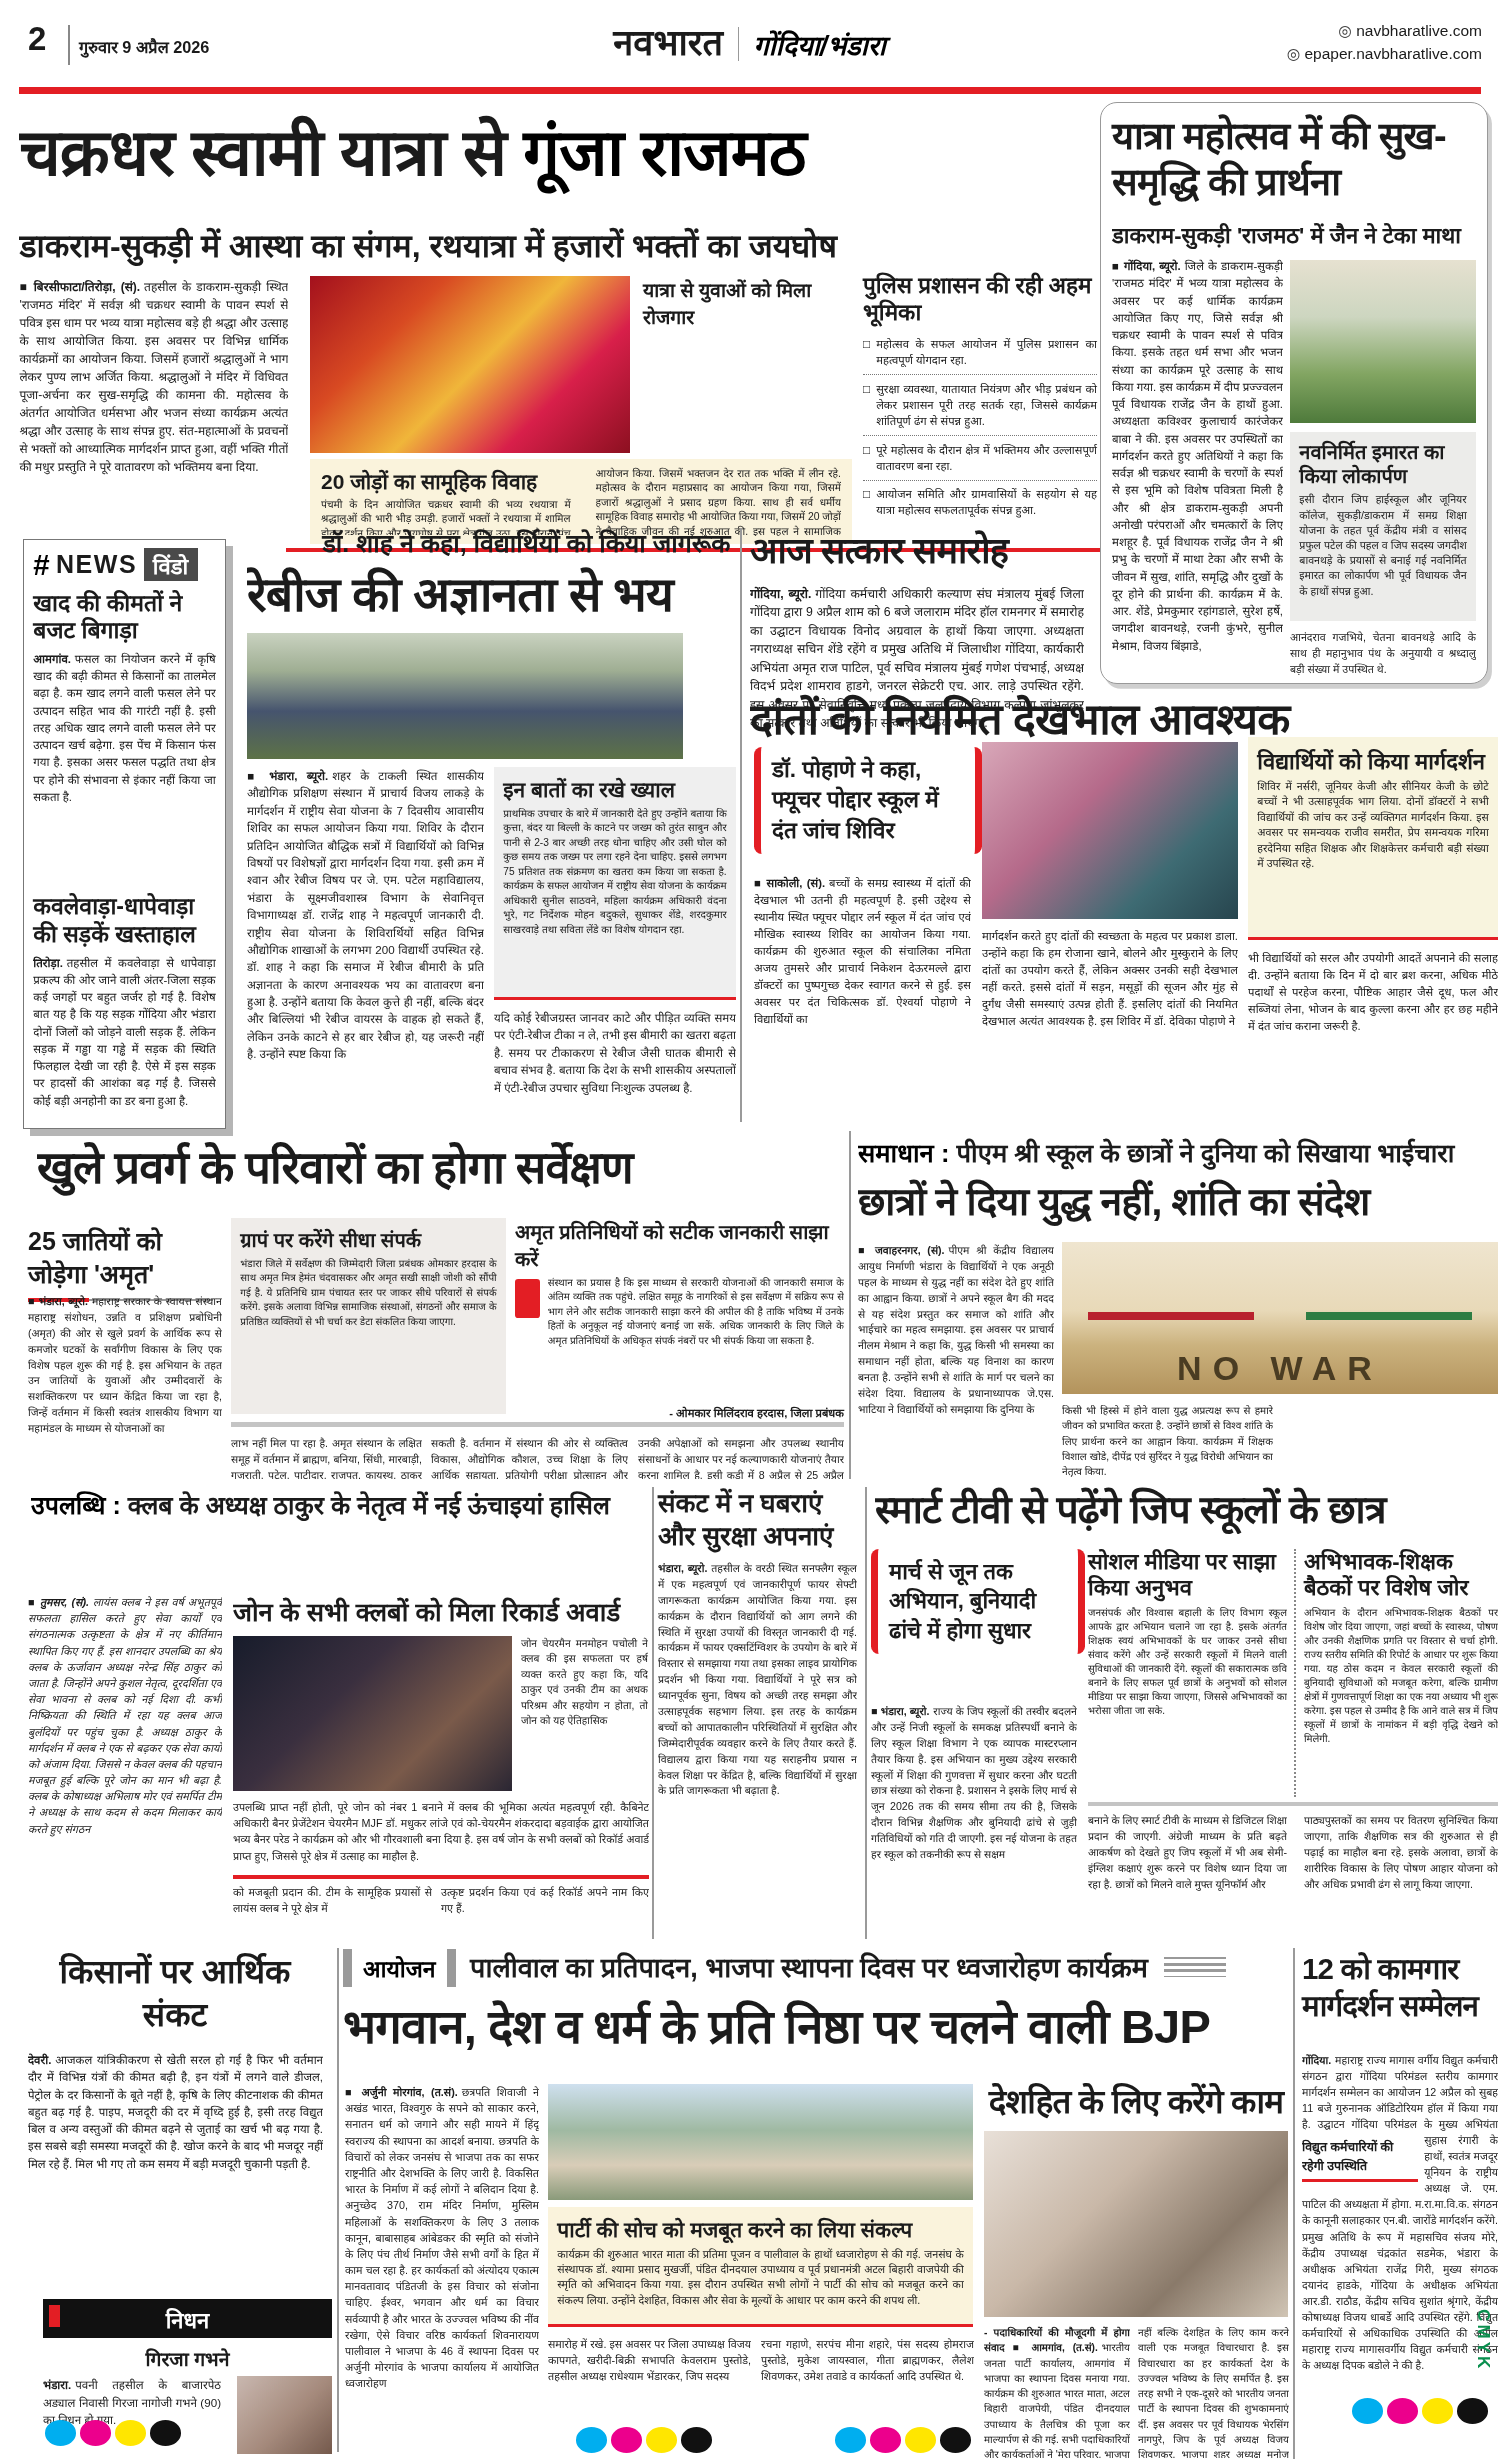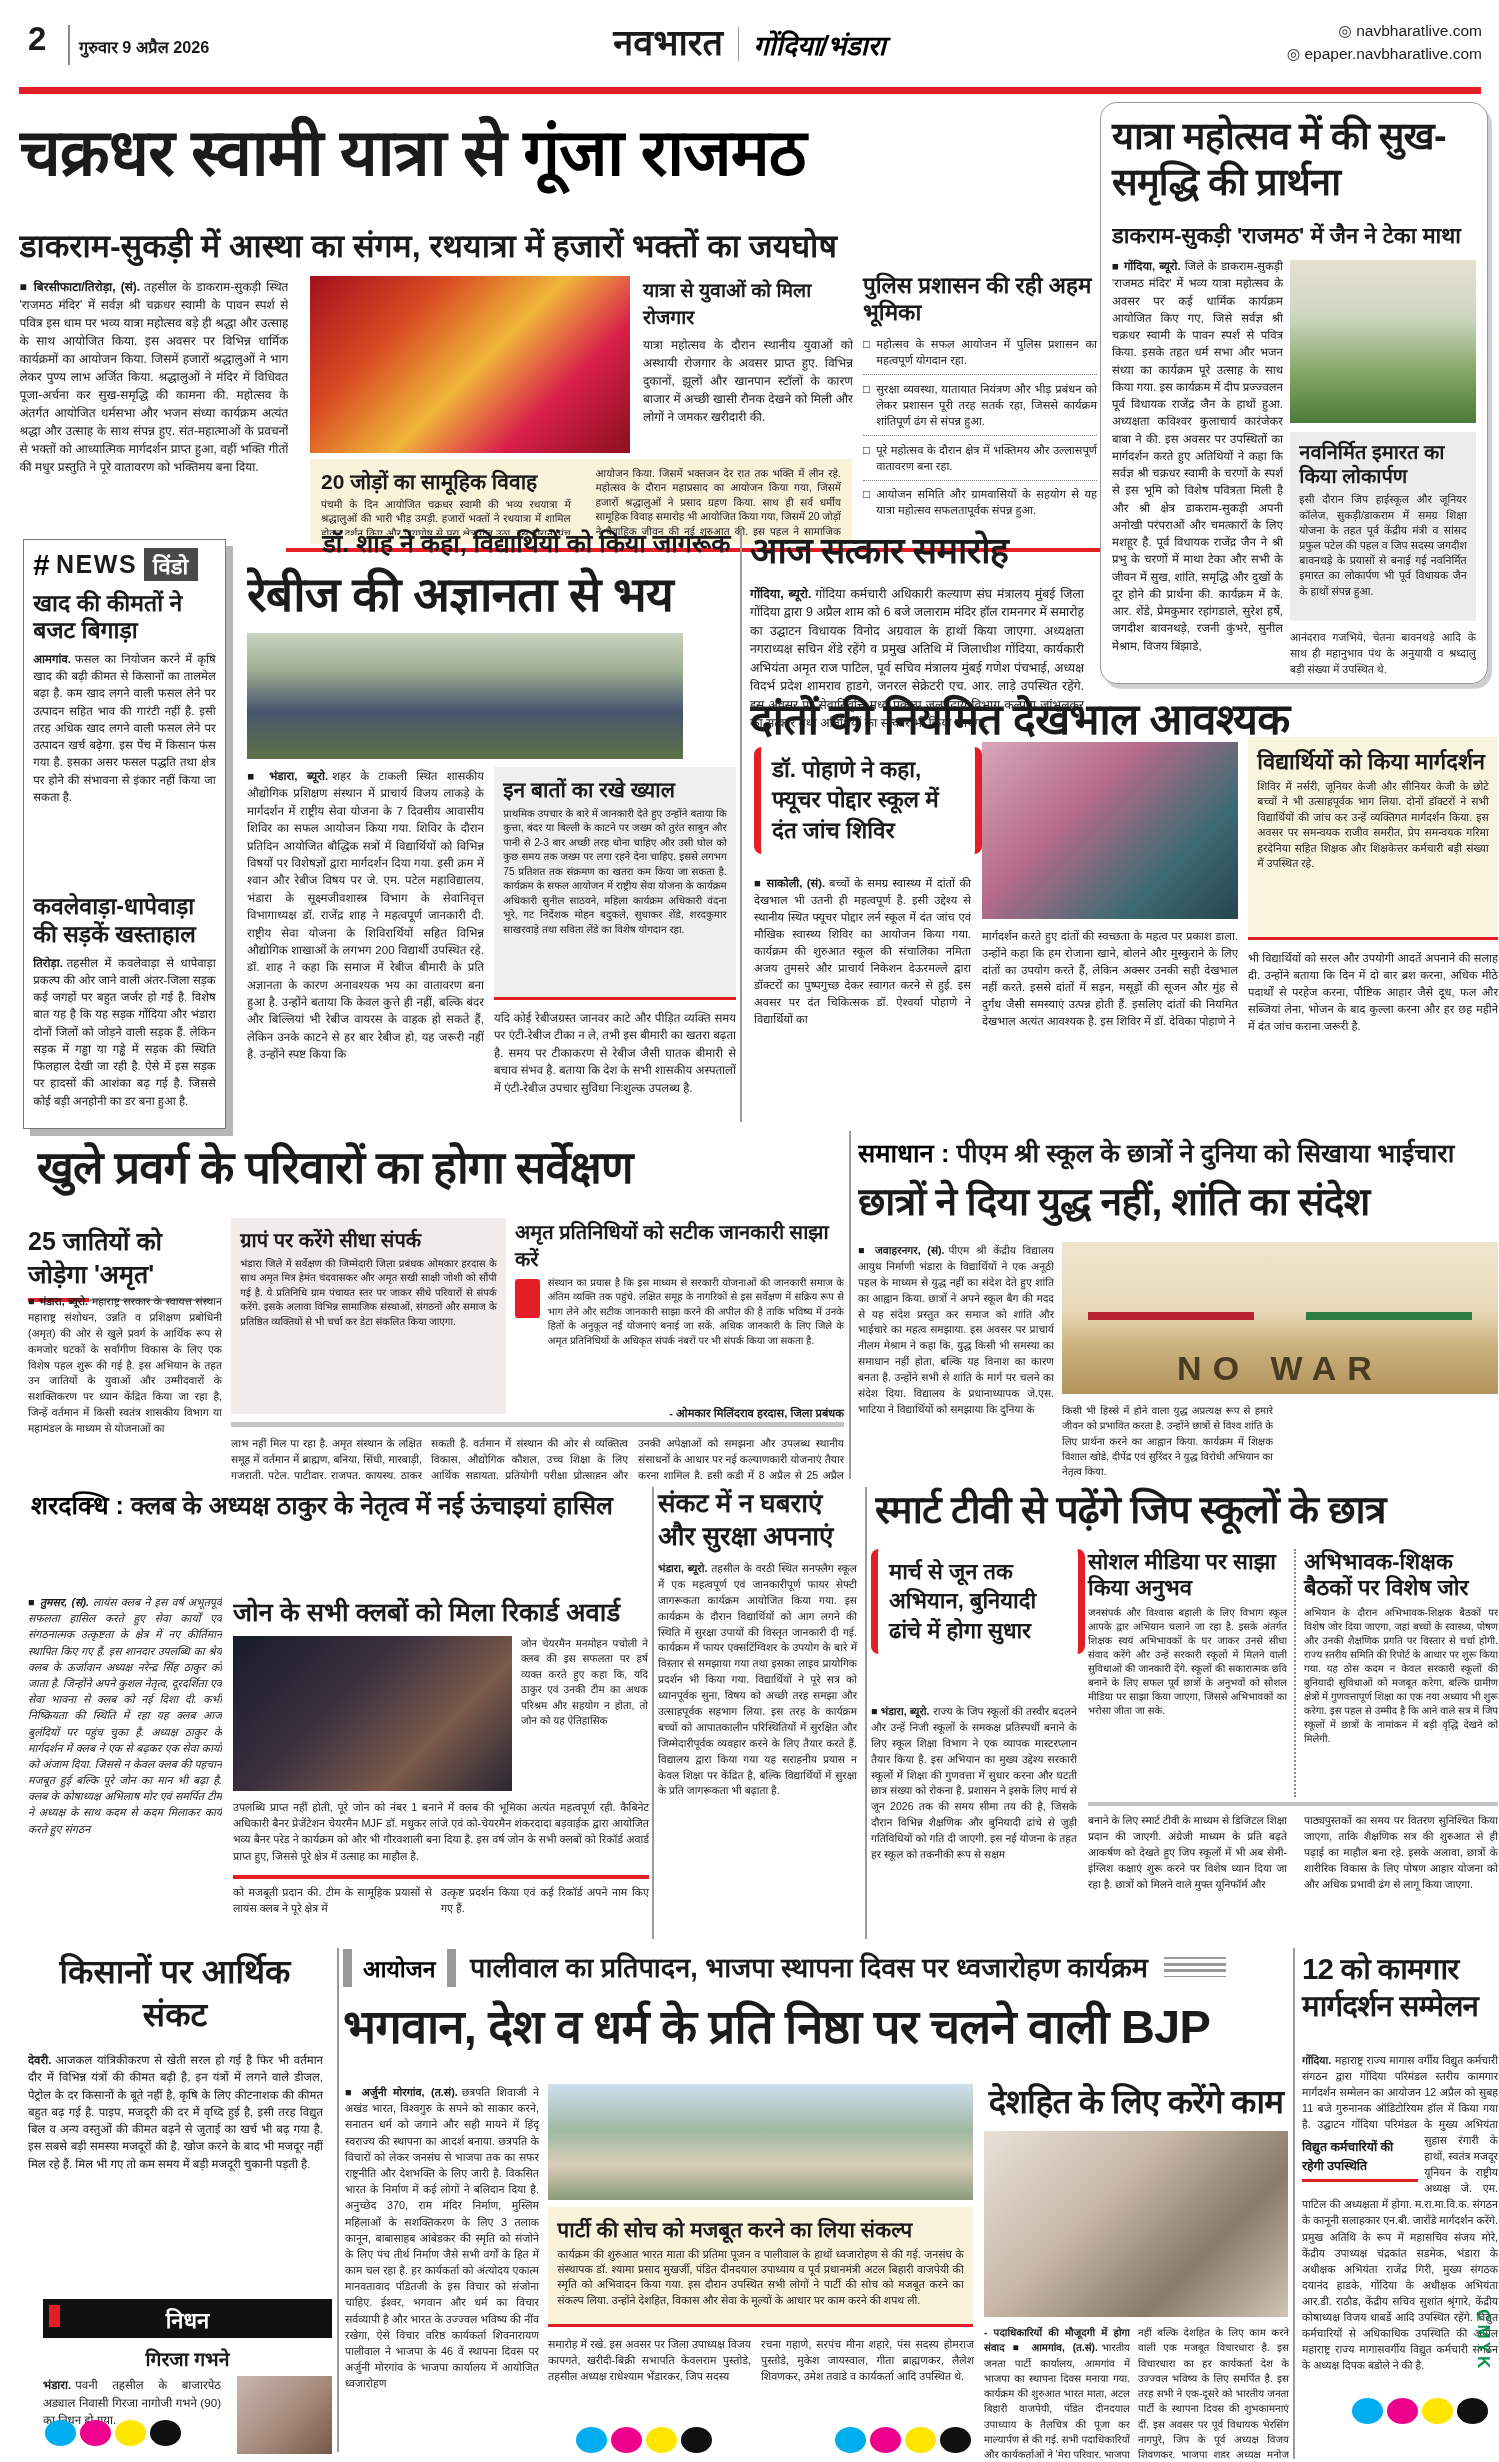--- a/index.html
+++ b/index.html
@@ -46,21 +46,20 @@
   <div class="abs nowrap hw" style="left:19.4px;top:106px;width:1080px;font-size:65px;">
     <span>चक्रधर स्वामी यात्रा से </span><span class="red">गूंजा राजमठ</span>
   </div>
   <div class="abs nowrap" style="left:19.4px;top:223px;width:1080px;font-size:32px;font-weight:800;">डाकराम-सुकड़ी में आस्था का संगम, रथयात्रा में हजारों भक्तों का जयघोष</div>
   <div class="abs bt" style="left:19.4px;top:278px;width:269px;height:267px;font-size:12px;">
     <span class="dl">■ बिरसीफाटा/तिरोड़ा, (सं).</span><span>तहसील के डाकराम-सुकड़ी स्थित 'राजमठ मंदिर' में सर्वज्ञ श्री चक्रधर स्वामी के पावन स्पर्श से पवित्र इस धाम पर भव्य यात्रा महोत्सव बड़े ही श्रद्धा और उत्साह के साथ आयोजित किया. इस अवसर पर विभिन्न धार्मिक कार्यक्रमों का आयोजन किया. जिसमें हजारों श्रद्धालुओं ने भाग लेकर पुण्य लाभ अर्जित किया. श्रद्धालुओं ने मंदिर में विधिवत पूजा-अर्चना कर सुख-समृद्धि की कामना की. महोत्सव के अंतर्गत आयोजित धर्मसभा और भजन संध्या कार्यक्रम अत्यंत श्रद्धा और उत्साह के साथ संपन्न हुए. संत-महात्माओं के प्रवचनों से भक्तों को आध्यात्मिक मार्गदर्शन प्राप्त हुआ, वहीं भक्ति गीतों की मधुर प्रस्तुति ने पूरे वातावरण को भक्तिमय बना दिया.</span>
   </div>
   <div class="abs photo" style="left:310px;top:276px;width:320px;height:177px;background:linear-gradient(135deg,#a3101d 0%,#d84a22 28%,#f0b63a 52%,#d81f4a 74%,#8c1020 100%);"></div>
   <div class="abs" style="left:643px;top:276px;width:210px;">
     <div style="font-size:19.4px;font-weight:800;margin-bottom:6.2px;">यात्रा से युवाओं को मिला रोजगार</div>
-    <div class="bt" style="font-size:12px;height:144px;">यात्रा महोत्सव के दौरान स्थानीय युवाओं को अस्थायी रोजगार के अवसर प्राप्त हुए. विभिन्न दुकानों, झूलों और खानपान स्टॉलों के कारण बाजार में अच्छी खासी रौनक देखने को मिली और लोगों ने जमकर खरीदारी की.</div>
   </div>
   <div class="abs" style="left:863px;top:272px;width:234px;">
     <div style="font-size:22.5px;font-weight:800;line-height:1.2;margin-bottom:4.7px;">पुलिस प्रशासन की रही अहम भूमिका</div>
     <div class="pitem">
         <span class="sqb">□</span>
         <span>महोत्सव के सफल आयोजन में पुलिस प्रशासन का महत्वपूर्ण योगदान रहा.</span>
       </div>
     <div class="pitem">
         <span class="sqb">□</span>
         <span>सुरक्षा व्यवस्था, यातायात नियंत्रण और भीड़ प्रबंधन को लेकर प्रशासन पूरी तरह सतर्क रहा, जिससे कार्यक्रम शांतिपूर्ण ढंग से संपन्न हुआ.</span>
@@ -178,21 +177,21 @@
     <span class="dl">■ जवाहरनगर, (सं).</span><span>पीएम श्री केंद्रीय विद्यालय आयुध निर्माणी भंडारा के विद्यार्थियों ने एक अनूठी पहल के माध्यम से युद्ध नहीं का संदेश देते हुए शांति का आह्वान किया. छात्रों ने अपने स्कूल बैग की मदद से यह संदेश प्रस्तुत कर समाज को शांति और भाईचारे का महत्व समझाया. इस अवसर पर प्राचार्य नीलम मेश्राम ने कहा कि, युद्ध किसी भी समस्या का समाधान नहीं होता, बल्कि यह विनाश का कारण बनता है. उन्होंने सभी से शांति के मार्ग पर चलने का संदेश दिया. विद्यालय के प्रधानाध्यापक जे.एस. भाटिया ने विद्यार्थियों को समझाया कि दुनिया के</span>
   </div>
   <div class="abs photo" style="left:1062px;top:1242px;width:436px;height:152px;background:linear-gradient(180deg,#efe5cf 0%,#e8d9b8 45%,#cbb27e 68%,#b3935c 100%);">
     <div style="position:absolute;left:6%;top:46%;width:38%;height:7.8px;background:#b8212e;"></div>
     <div style="position:absolute;left:56%;top:46%;width:38%;height:7.8px;background:#2e7d43;"></div>
     <div style="position:absolute;left:0;bottom:6.2px;width:100%;text-align:center;font-size:34px;font-weight:900;letter-spacing:11px;color:#4a3c22;">NO WAR</div>
   </div>
   <div class="abs bt" style="left:1062px;top:1403px;width:211px;height:74px;font-size:10.2px;">किसी भी हिस्से में होने वाला युद्ध अप्रत्यक्ष रूप से हमारे जीवन को प्रभावित करता है. उन्होंने छात्रों से विश्व शांति के लिए प्रार्थना करने का आह्वान किया. कार्यक्रम में शिक्षक विशाल खोडे, दीपेंद्र एवं सुरिंदर ने युद्ध विरोधी अभियान का नेतृत्व किया.</div>
 
   <div class="abs nowrap" style="left:31px;top:1487px;width:621px;font-size:25px;font-weight:800;">
-    <span class="red">शरदक्धि :</span> <span>क्लब के अध्यक्ष ठाकुर के नेतृत्व में नई ऊंचाइयां हासिल</span>
+    <span class="red">उपलब्धि :</span> <span>क्लब के अध्यक्ष ठाकुर के नेतृत्व में नई ऊंचाइयां हासिल</span>
   </div>
   <div class="abs nowrap" style="left:233px;top:1594px;width:419px;font-size:25.6px;font-weight:800;">जोन के सभी क्लबों को मिला रिकार्ड अवार्ड</div>
   <div class="abs bt" style="left:28px;top:1594px;width:194px;height:345px;font-size:10.8px;font-style:italic;">
     <span class="dl">■ तुमसर, (सं).</span><span>लायंस क्लब ने इस वर्ष अभूतपूर्व सफलता हासिल करते हुए सेवा कार्यों एवं संगठनात्मक उत्कृष्टता के क्षेत्र में नए कीर्तिमान स्थापित किए गए हैं. इस शानदार उपलब्धि का श्रेय क्लब के ऊर्जावान अध्यक्ष नरेन्द्र सिंह ठाकुर को जाता है. जिन्होंने अपने कुशल नेतृत्व, दूरदर्शिता एवं सेवा भावना से क्लब को नई दिशा दी. कभी निष्क्रियता की स्थिति में रहा यह क्लब आज बुलंदियों पर पहुंच चुका है. अध्यक्ष ठाकुर के मार्गदर्शन में क्लब ने एक से बढ़कर एक सेवा कार्यों को अंजाम दिया. जिससे न केवल क्लब की पहचान मजबूत हुई बल्कि पूरे जोन का मान भी बढ़ा है. क्लब के कोषाध्यक्ष अभिलाष मोर एवं समर्पित टीम ने अध्यक्ष के साथ कदम से कदम मिलाकर कार्य करते हुए संगठन</span>
   </div>
   <div class="abs photo" style="left:233px;top:1636px;width:279px;height:155px;background:linear-gradient(135deg,#171c2b 0%,#3a2f3f 38%,#7a5a4a 70%,#2a2633 100%);"></div>
   <div class="abs bt" style="left:521px;top:1636px;width:127px;height:157px;font-size:10.3px;">जोन चेयरमैन मनमोहन पचोली ने क्लब की इस सफलता पर हर्ष व्यक्त करते हुए कहा कि, यदि ठाकुर एवं उनकी टीम का अथक परिश्रम और सहयोग न होता, तो जोन को यह ऐतिहासिक</div>
   <div class="abs bt" style="left:233px;top:1799px;width:416px;height:71px;font-size:10.8px;">उपलब्धि प्राप्त नहीं होती, पूरे जोन को नंबर 1 बनाने में क्लब की भूमिका अत्यंत महत्वपूर्ण रही. कैबिनेट अधिकारी बैनर प्रेजेंटेशन चेयरमैन MJF डॉ. मधुकर लांजे एवं को-चेयरमैन शंकरदादा बड़वाईक द्वारा आयोजित भव्य बैनर परेड ने कार्यक्रम को और भी गौरवशाली बना दिया है. इस वर्ष जोन के सभी क्लबों को रिकॉर्ड अवार्ड प्राप्त हुए, जिससे पूरे क्षेत्र में उत्साह का माहौल है.</div>
   <div class="abs redrule" style="left:233px;top:1875px;width:416px;height:3.9px;"></div>
   <div class="abs bt" style="left:233px;top:1884px;width:199px;height:54px;font-size:10.8px;">को मजबूती प्रदान की. टीम के सामूहिक प्रयासों से लायंस क्लब ने पूरे क्षेत्र में</div>

